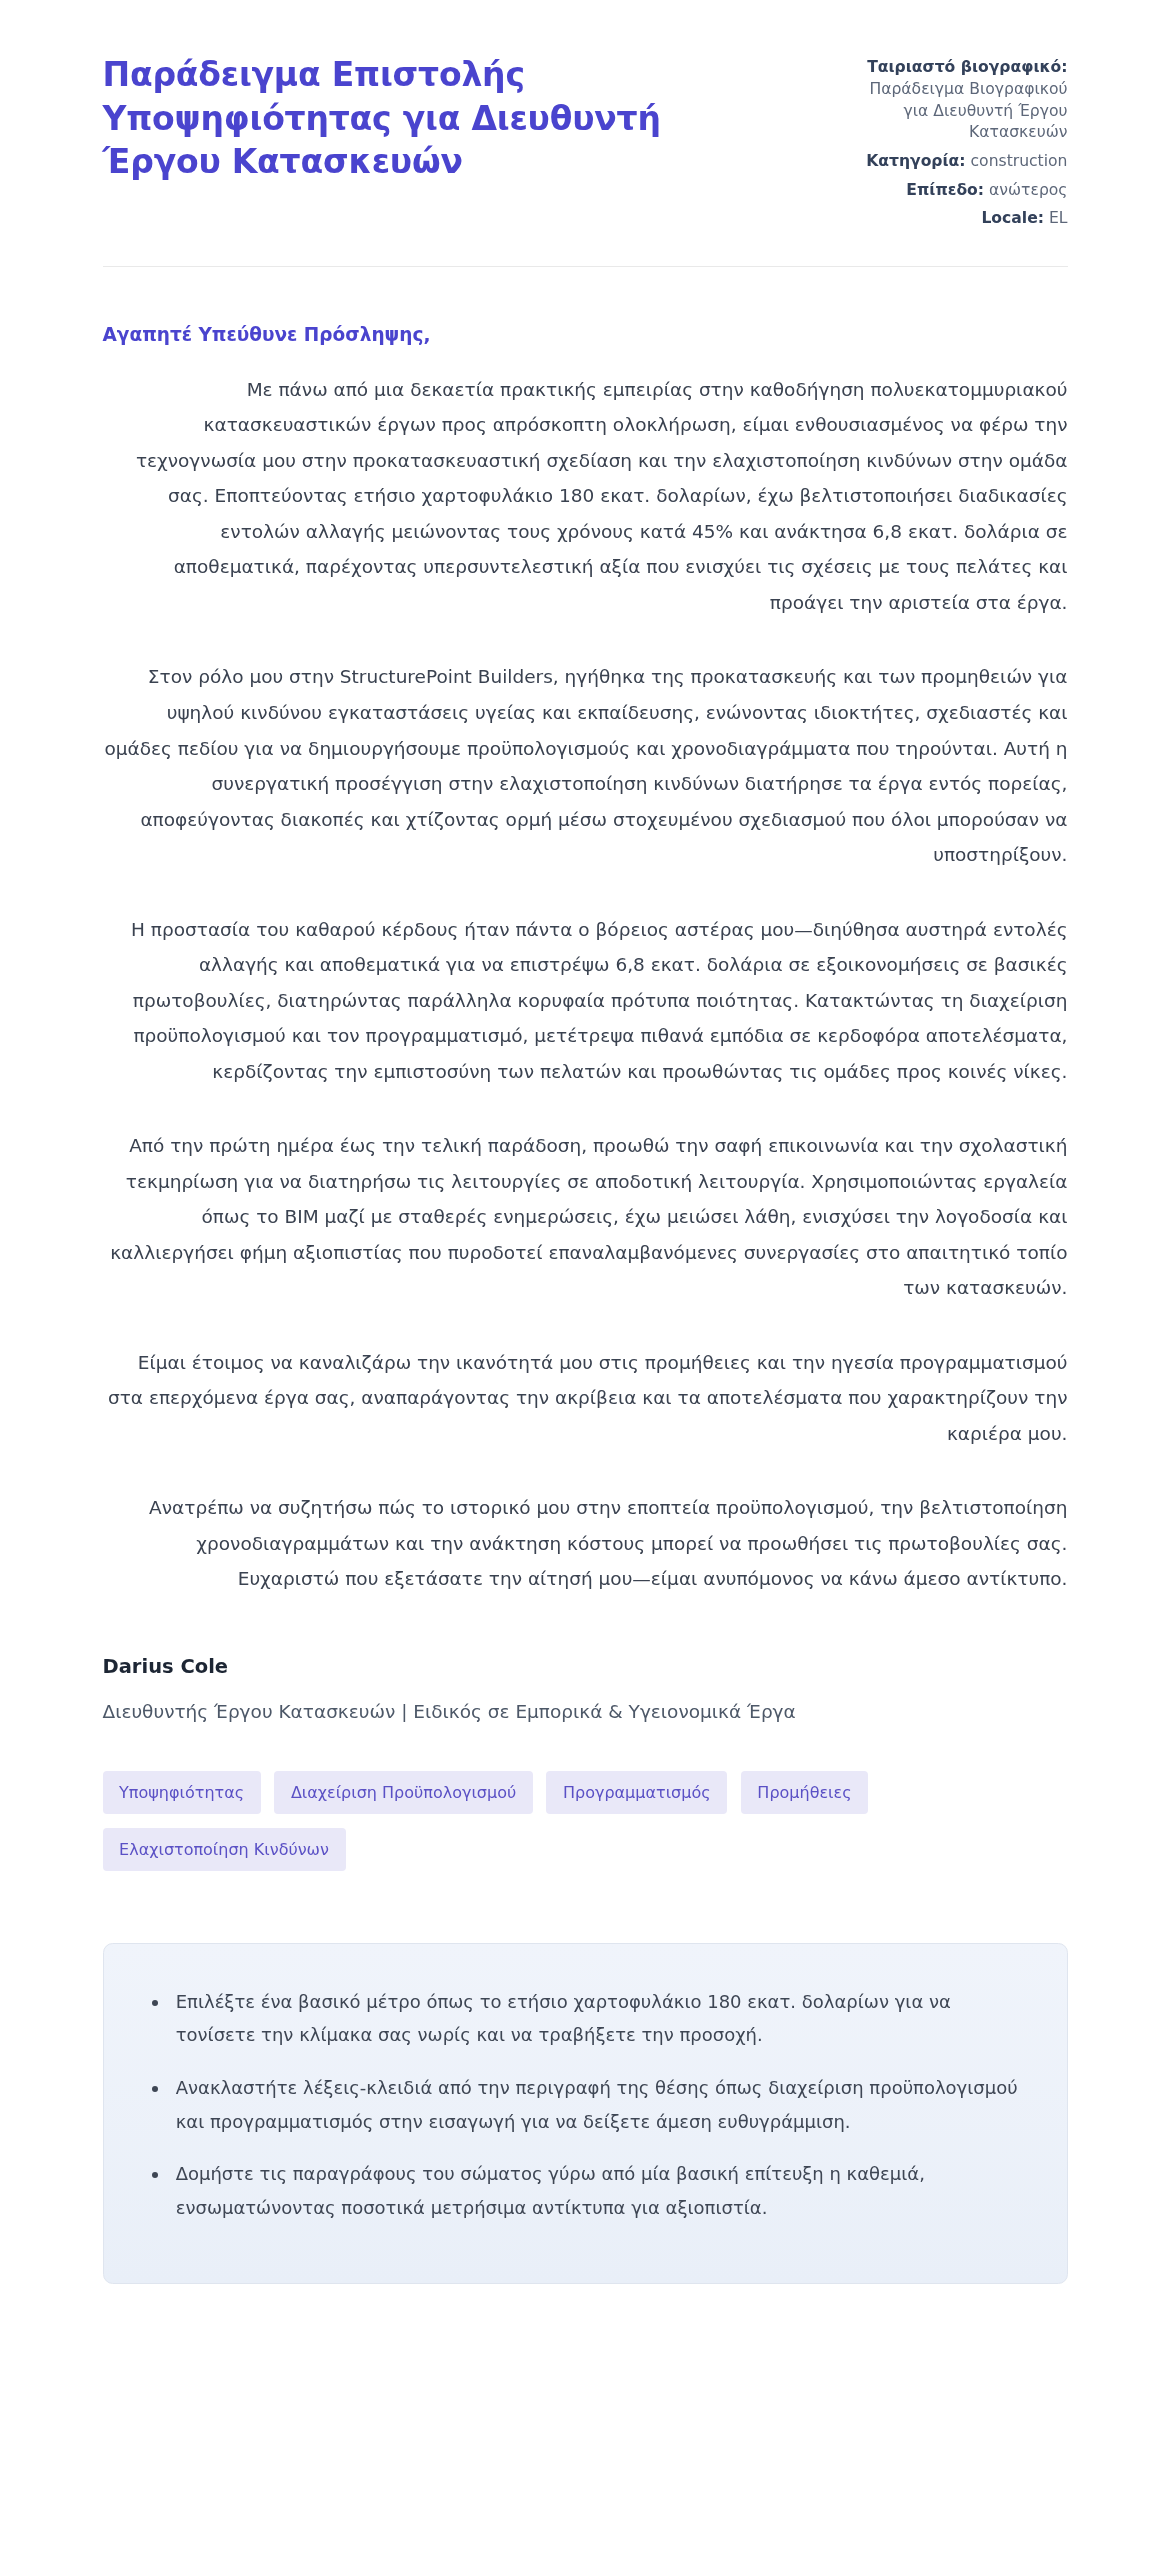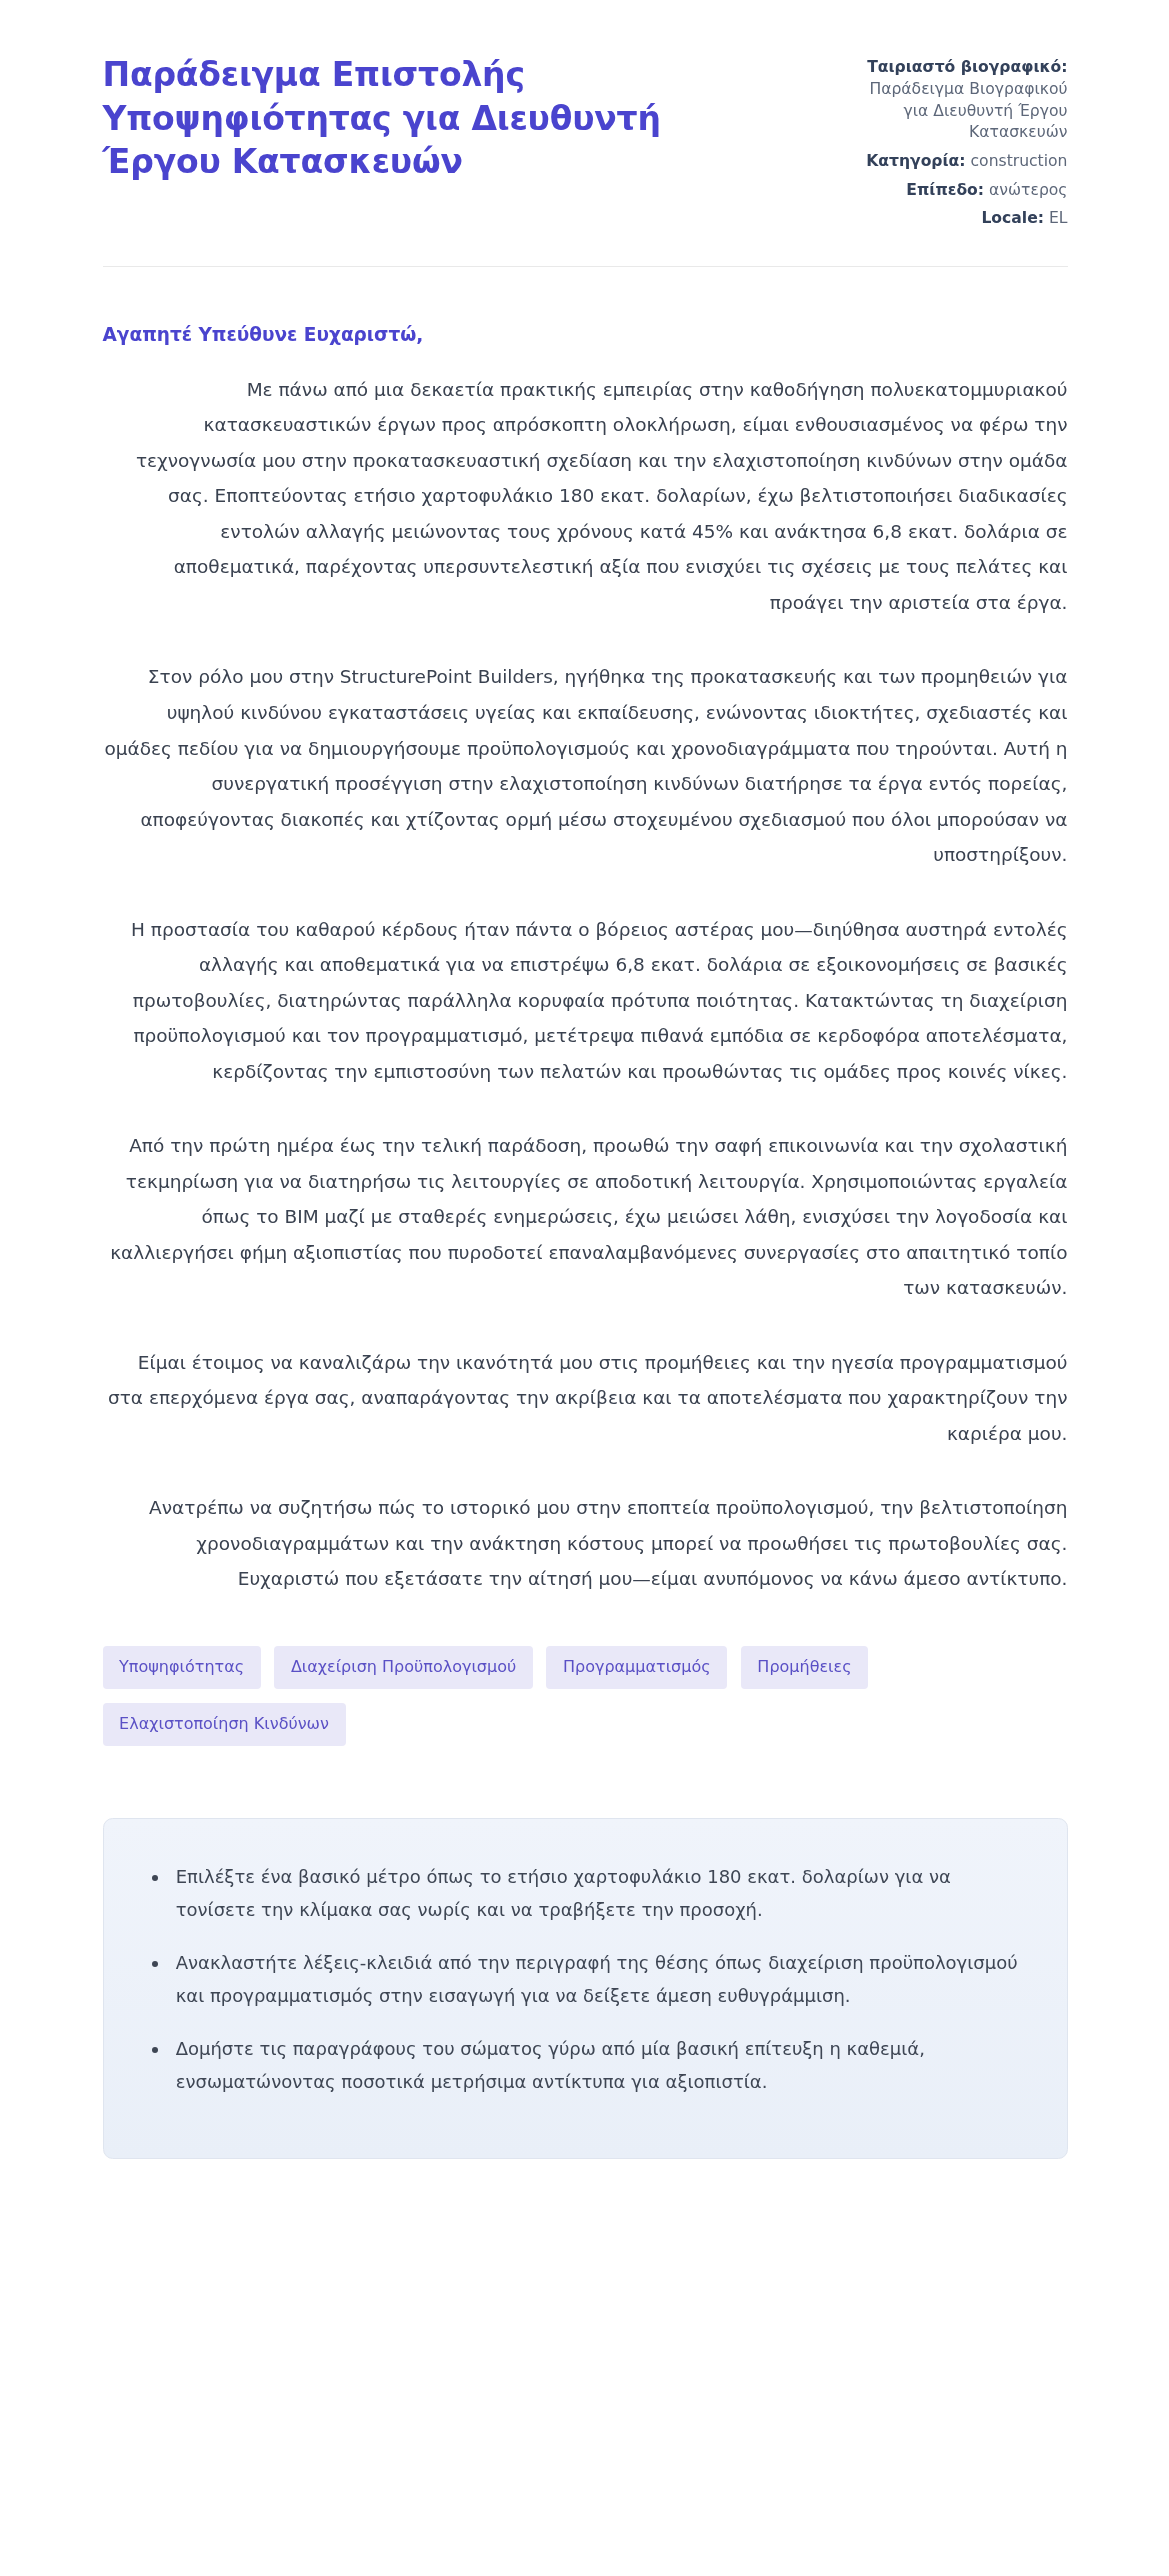--- a/index.html
+++ b/index.html
@@ -158,31 +158,35 @@
         <div class="meta-row">
     <span class="meta-label">Locale:</span>
     <span class="meta-value">EL</span>
   </div>
       </aside>
   </header>
 
   <hr class="divider">
 
   <main>
-    <p class="greeting">Αγαπητέ Υπεύθυνε Ευχαριστώ,</p>
+    <p class="greeting">Αγαπητέ Υπεύθυνε Πρόσληψης,</p>
 
     <div>
         <p class="body-paragraph">Με πάνω από μια δεκαετία πρακτικής εμπειρίας στην καθοδήγηση πολυεκατομμυριακού κατασκευαστικών έργων προς απρόσκοπτη ολοκλήρωση, είμαι ενθουσιασμένος να φέρω την τεχνογνωσία μου στην προκατασκευαστική σχεδίαση και την ελαχιστοποίηση κινδύνων στην ομάδα σας. Εποπτεύοντας ετήσιο χαρτοφυλάκιο 180 εκατ. δολαρίων, έχω βελτιστοποιήσει διαδικασίες εντολών αλλαγής μειώνοντας τους χρόνους κατά 45% και ανάκτησα 6,8 εκατ. δολάρια σε αποθεματικά, παρέχοντας υπερσυντελεστική αξία που ενισχύει τις σχέσεις με τους πελάτες και προάγει την αριστεία στα έργα.</p>
         <p class="body-paragraph">Στον ρόλο μου στην StructurePoint Builders, ηγήθηκα της προκατασκευής και των προμηθειών για υψηλού κινδύνου εγκαταστάσεις υγείας και εκπαίδευσης, ενώνοντας ιδιοκτήτες, σχεδιαστές και ομάδες πεδίου για να δημιουργήσουμε προϋπολογισμούς και χρονοδιαγράμματα που τηρούνται. Αυτή η συνεργατική προσέγγιση στην ελαχιστοποίηση κινδύνων διατήρησε τα έργα εντός πορείας, αποφεύγοντας διακοπές και χτίζοντας ορμή μέσω στοχευμένου σχεδιασμού που όλοι μπορούσαν να υποστηρίξουν.</p>
         <p class="body-paragraph">Η προστασία του καθαρού κέρδους ήταν πάντα ο βόρειος αστέρας μου—διηύθησα αυστηρά εντολές αλλαγής και αποθεματικά για να επιστρέψω 6,8 εκατ. δολάρια σε εξοικονομήσεις σε βασικές πρωτοβουλίες, διατηρώντας παράλληλα κορυφαία πρότυπα ποιότητας. Κατακτώντας τη διαχείριση προϋπολογισμού και τον προγραμματισμό, μετέτρεψα πιθανά εμπόδια σε κερδοφόρα αποτελέσματα, κερδίζοντας την εμπιστοσύνη των πελατών και προωθώντας τις ομάδες προς κοινές νίκες.</p>
         <p class="body-paragraph">Από την πρώτη ημέρα έως την τελική παράδοση, προωθώ την σαφή επικοινωνία και την σχολαστική τεκμηρίωση για να διατηρήσω τις λειτουργίες σε αποδοτική λειτουργία. Χρησιμοποιώντας εργαλεία όπως το BIM μαζί με σταθερές ενημερώσεις, έχω μειώσει λάθη, ενισχύσει την λογοδοσία και καλλιεργήσει φήμη αξιοπιστίας που πυροδοτεί επαναλαμβανόμενες συνεργασίες στο απαιτητικό τοπίο των κατασκευών.</p>
         <p class="body-paragraph">Είμαι έτοιμος να καναλιζάρω την ικανότητά μου στις προμήθειες και την ηγεσία προγραμματισμού στα επερχόμενα έργα σας, αναπαράγοντας την ακρίβεια και τα αποτελέσματα που χαρακτηρίζουν την καριέρα μου.</p>
         <p class="body-paragraph">Ανατρέπω να συζητήσω πώς το ιστορικό μου στην εποπτεία προϋπολογισμού, την βελτιστοποίηση χρονοδιαγραμμάτων και την ανάκτηση κόστους μπορεί να προωθήσει τις πρωτοβουλίες σας. Ευχαριστώ που εξετάσατε την αίτησή μου—είμαι ανυπόμονος να κάνω άμεσο αντίκτυπο.</p>
       </div>
 
+    <div class="signature">
+      <p class="signature-name">Darius Cole</p>
+      <p class="signature-role">Διευθυντής Έργου Κατασκευών | Ειδικός σε Εμπορικά &amp; Υγειονομικά Έργα</p>
+    </div>
 
     <div class="tags">
         <span class="tag-chip">Υποψηφιότητας</span>
         <span class="tag-chip">Διαχείριση Προϋπολογισμού</span>
         <span class="tag-chip">Προγραμματισμός</span>
         <span class="tag-chip">Προμήθειες</span>
         <span class="tag-chip">Ελαχιστοποίηση Κινδύνων</span>
       </div>
 
     <section class="customize-panel">

